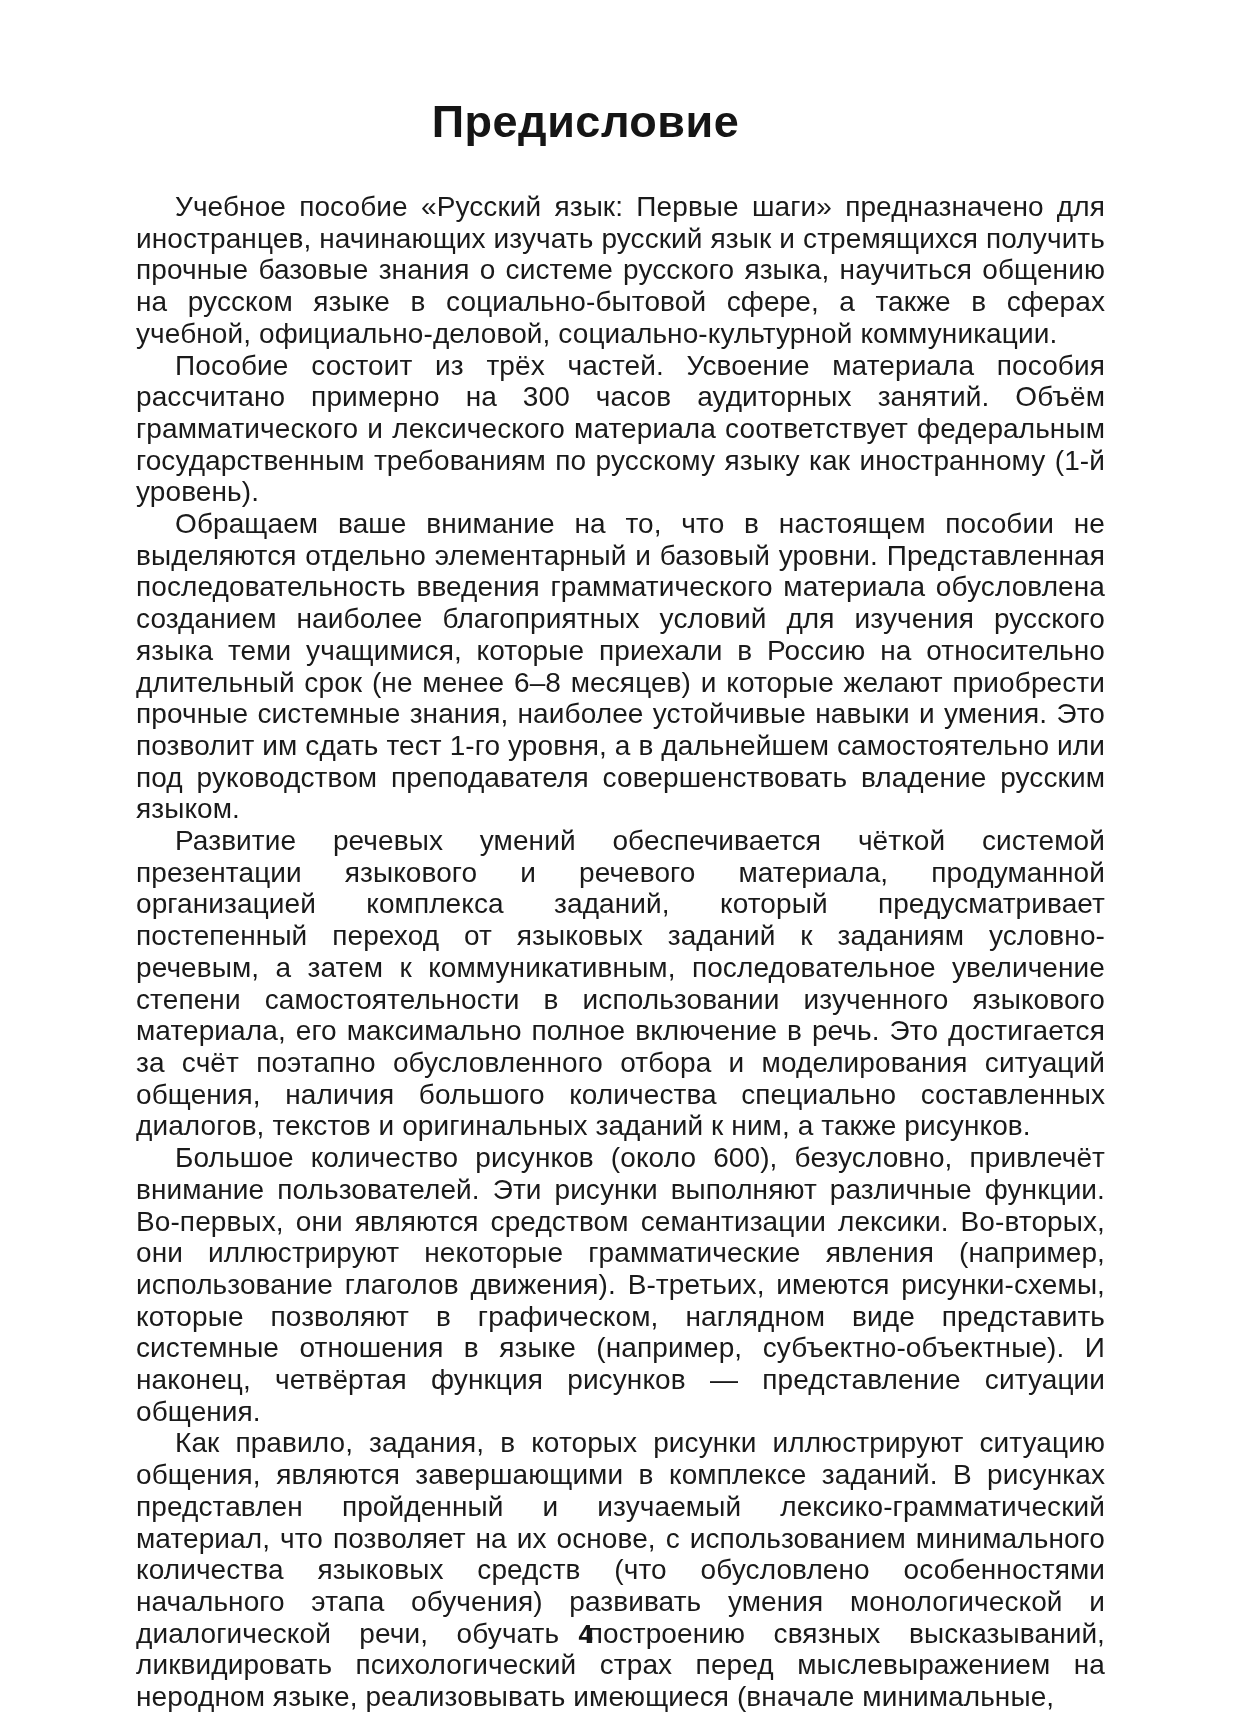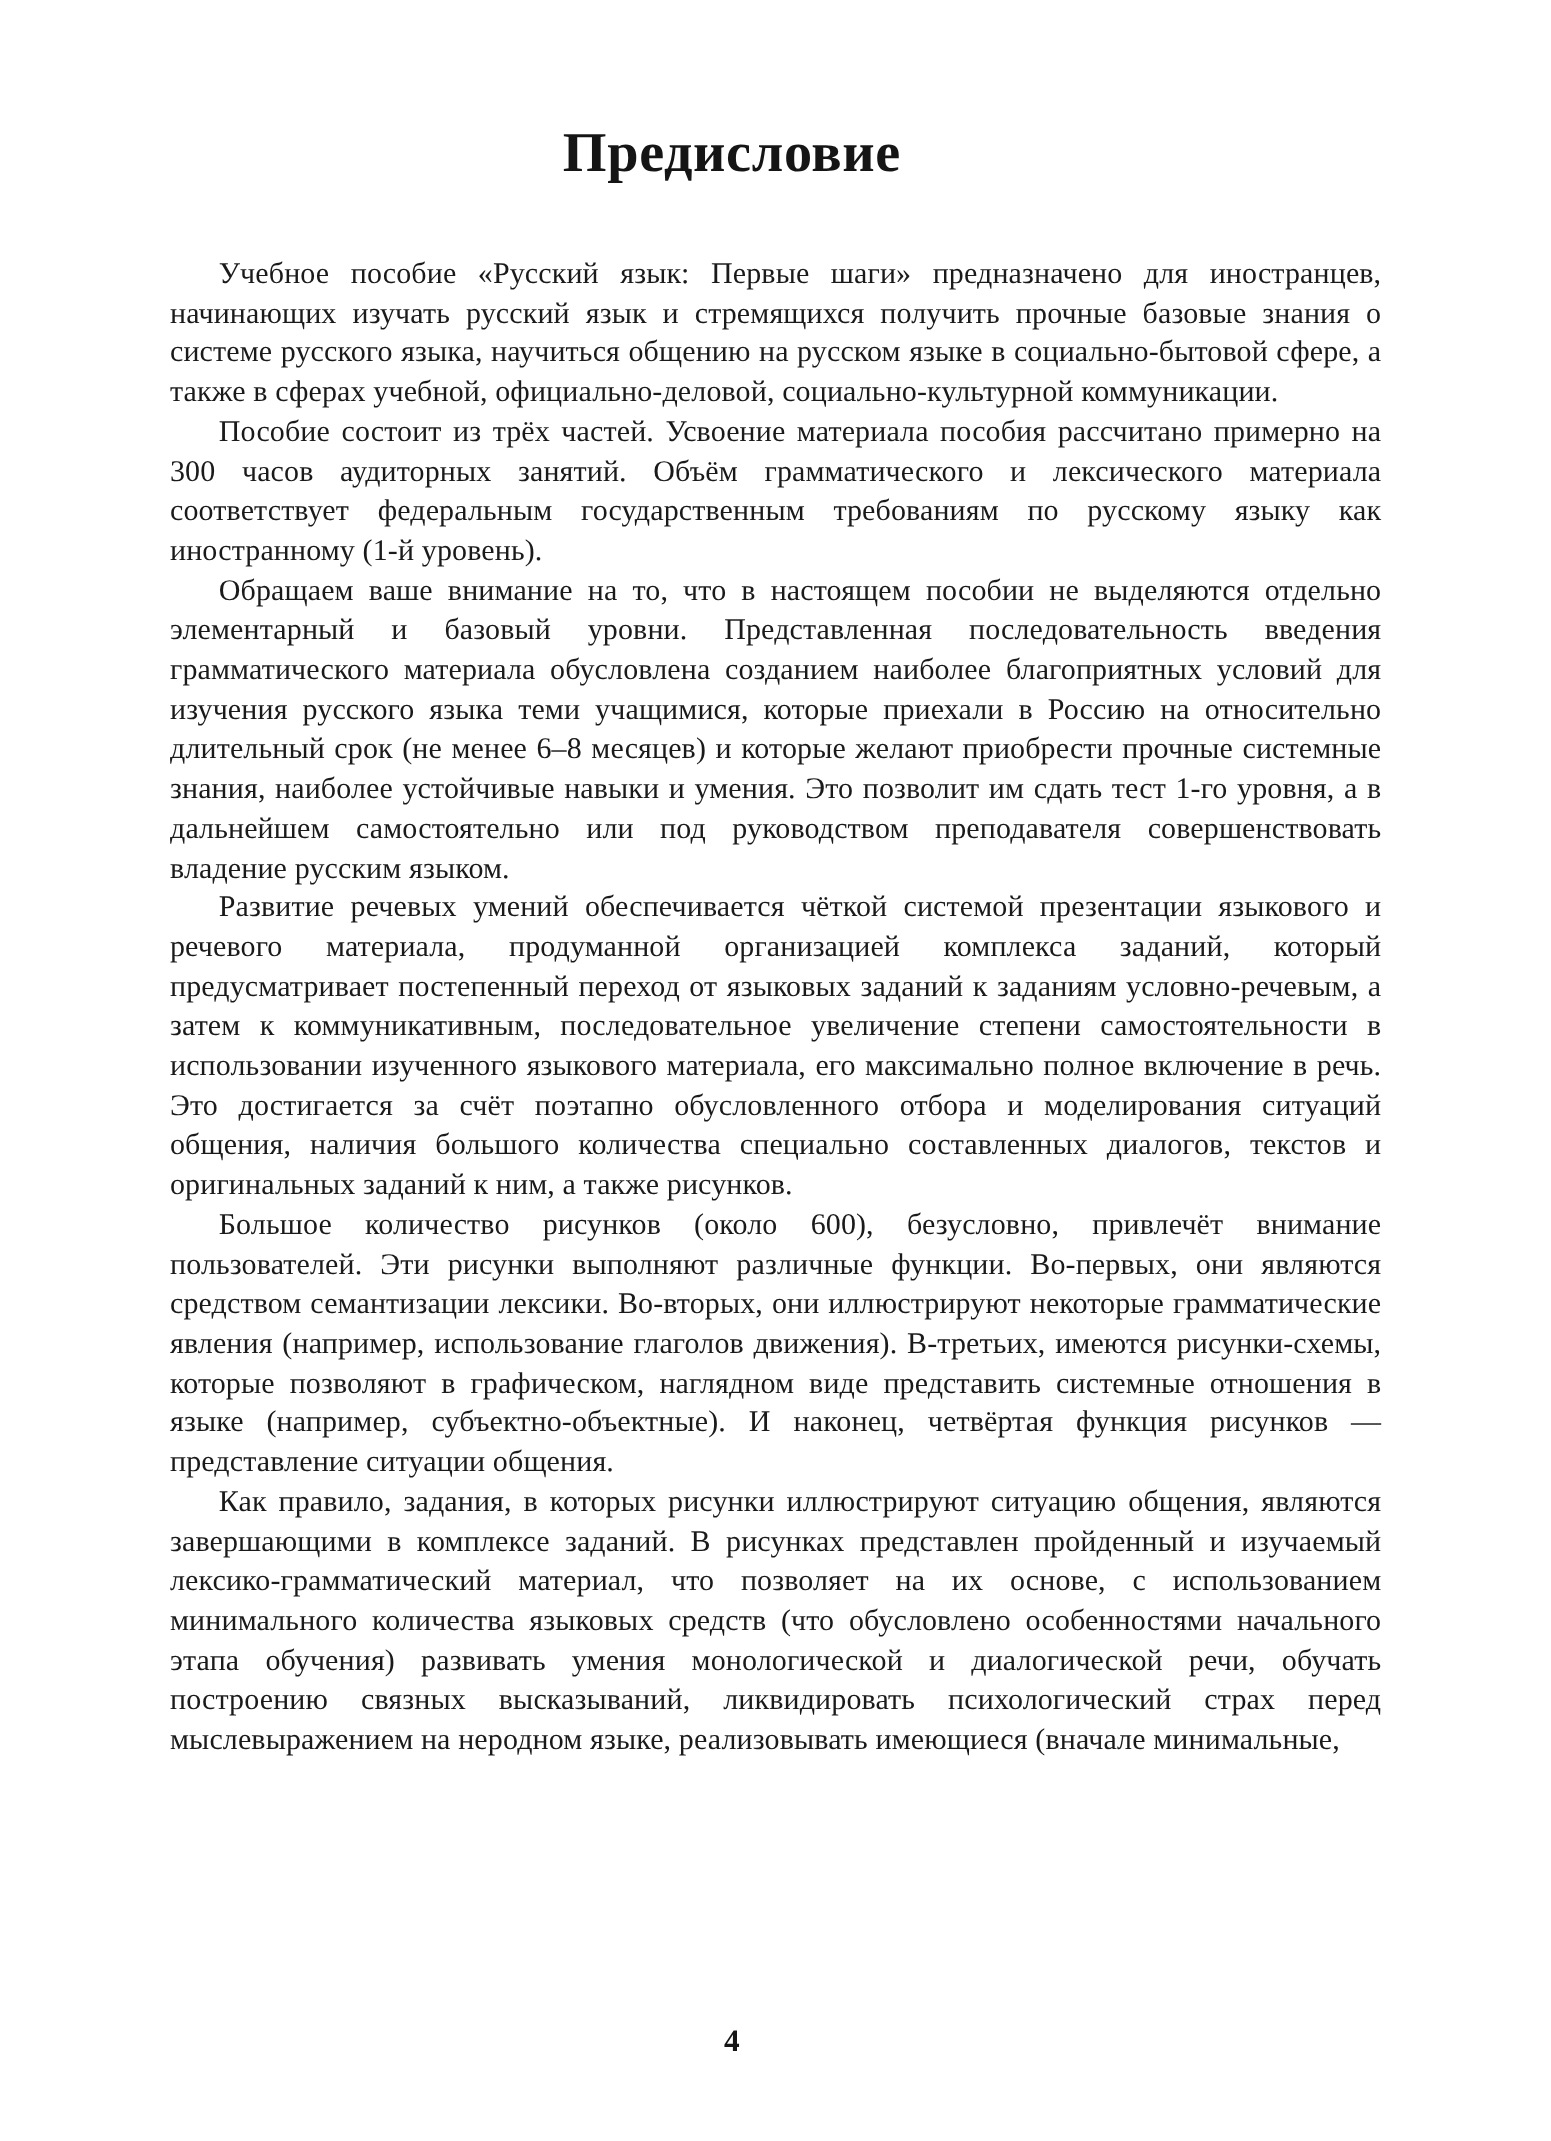--- a/index.html
+++ b/index.html
@@ -6,42 +6,42 @@
     margin: 0;
     padding: 0;
     background: #ffffff;
   }
   .page {
     position: relative;
     width: 1171px;
     height: 1713px;
     background: #ffffff;
     overflow: hidden;
-    font-family: Liberation Serif, serif;
+    font-family: Liberation Sans, sans-serif;
     color: #1a1a1a;
   }
   .title {
     position: absolute;
     top: 96px;
     left: 0;
     width: 100%;
     margin: 0;
     text-align: center;
     font-size: 45px;
     font-weight: bold;
     letter-spacing: 0.5px;
     color: #151515;
   }
   .content {
     position: absolute;
-    top: 204px;
+    top: 191px;
     left: 136px;
     width: 969px;
     text-align: justify;
-    font-size: 24px;
+    font-size: 28px;
     line-height: 31.7px;
     letter-spacing: 0.1px;
   }
   .content p {
     margin: 0;
     padding: 0;
     text-indent: 39px;
   }
   .folio {
     position: absolute;

